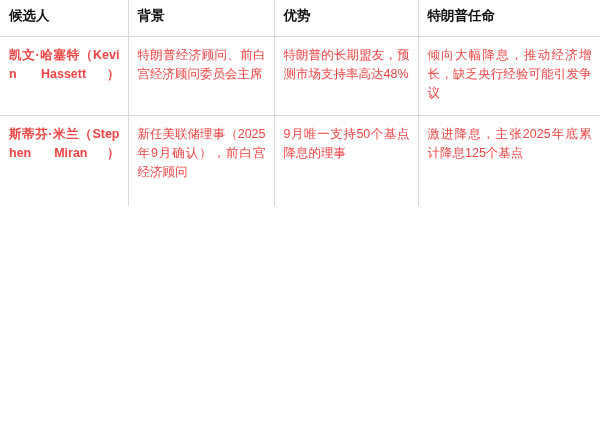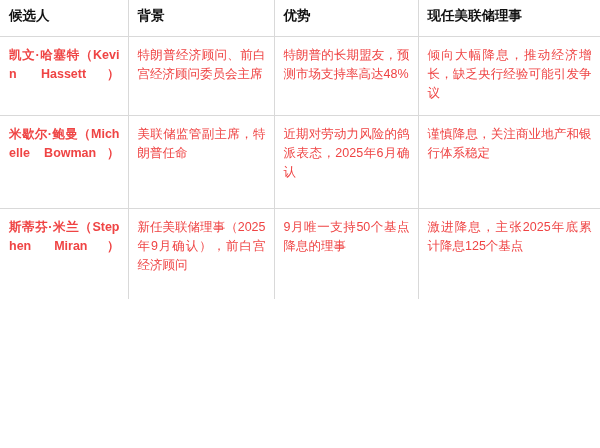--- a/index.html
+++ b/index.html
@@ -88,35 +88,29 @@
       <col class="c0">
       <col class="c1">
       <col class="c2">
       <col class="c3">
     </colgroup>
     <thead>
       <tr>
         <th>候选人</th>
         <th>背景</th>
         <th>优势</th>
-        <th>现任美联储理事</th>
+        <th>特朗普任命</th>
       </tr>
     </thead>
     <tbody>
       <tr class="row-hassett">
         <td class="name-cell">凯文·哈塞特（Kevin Hassett）</td>
         <td class="body-cell">特朗普经济顾问、前白宫经济顾问委员会主席</td>
         <td class="body-cell">特朗普的长期盟友，预测市场支持率高达48%</td>
         <td class="body-cell">倾向大幅降息，推动经济增长，缺乏央行经验可能引发争议</td>
-      </tr>
-      <tr class="row-bowman">
-        <td class="name-cell">米歇尔·鲍曼（Michelle Bowman）</td>
-        <td class="body-cell">美联储监管副主席，特朗普任命</td>
-        <td class="body-cell">近期对劳动力风险的鸽派表态，2025年6月确认</td>
-        <td class="body-cell">谨慎降息，关注商业地产和银行体系稳定</td>
       </tr>
       <tr class="row-miran">
         <td class="name-cell">斯蒂芬·米兰（Stephen Miran）</td>
         <td class="body-cell">新任美联储理事（2025年9月确认），前白宫经济顾问</td>
         <td class="body-cell">9月唯一支持50个基点降息的理事</td>
         <td class="body-cell">激进降息，主张2025年底累计降息125个基点</td>
       </tr>
     </tbody>
   </table>
 </div>

